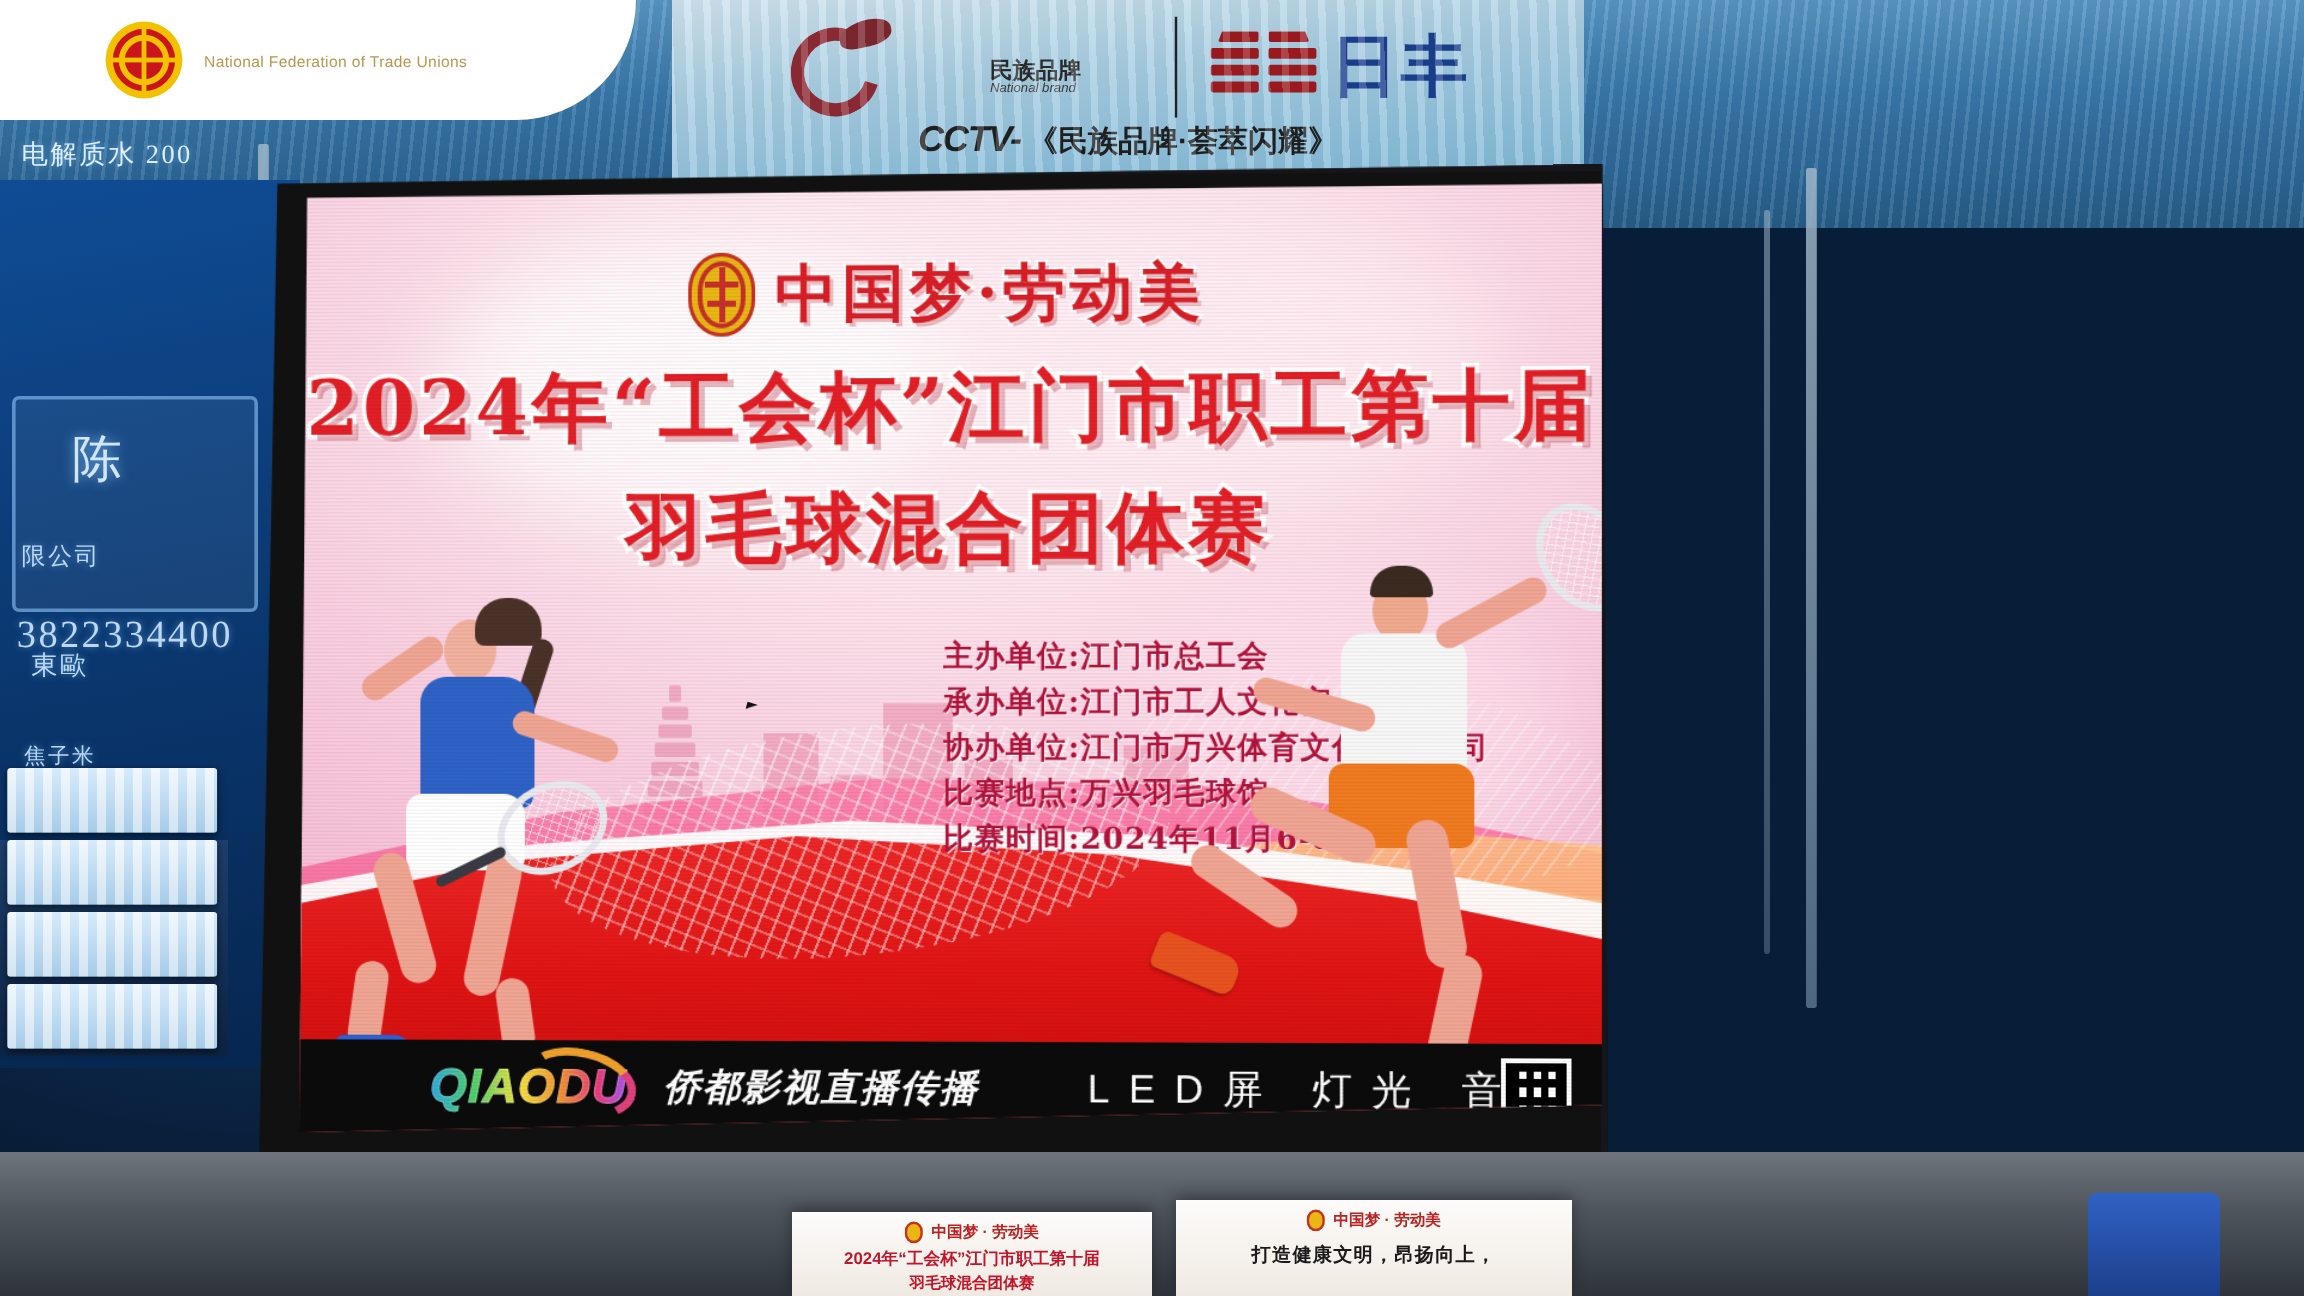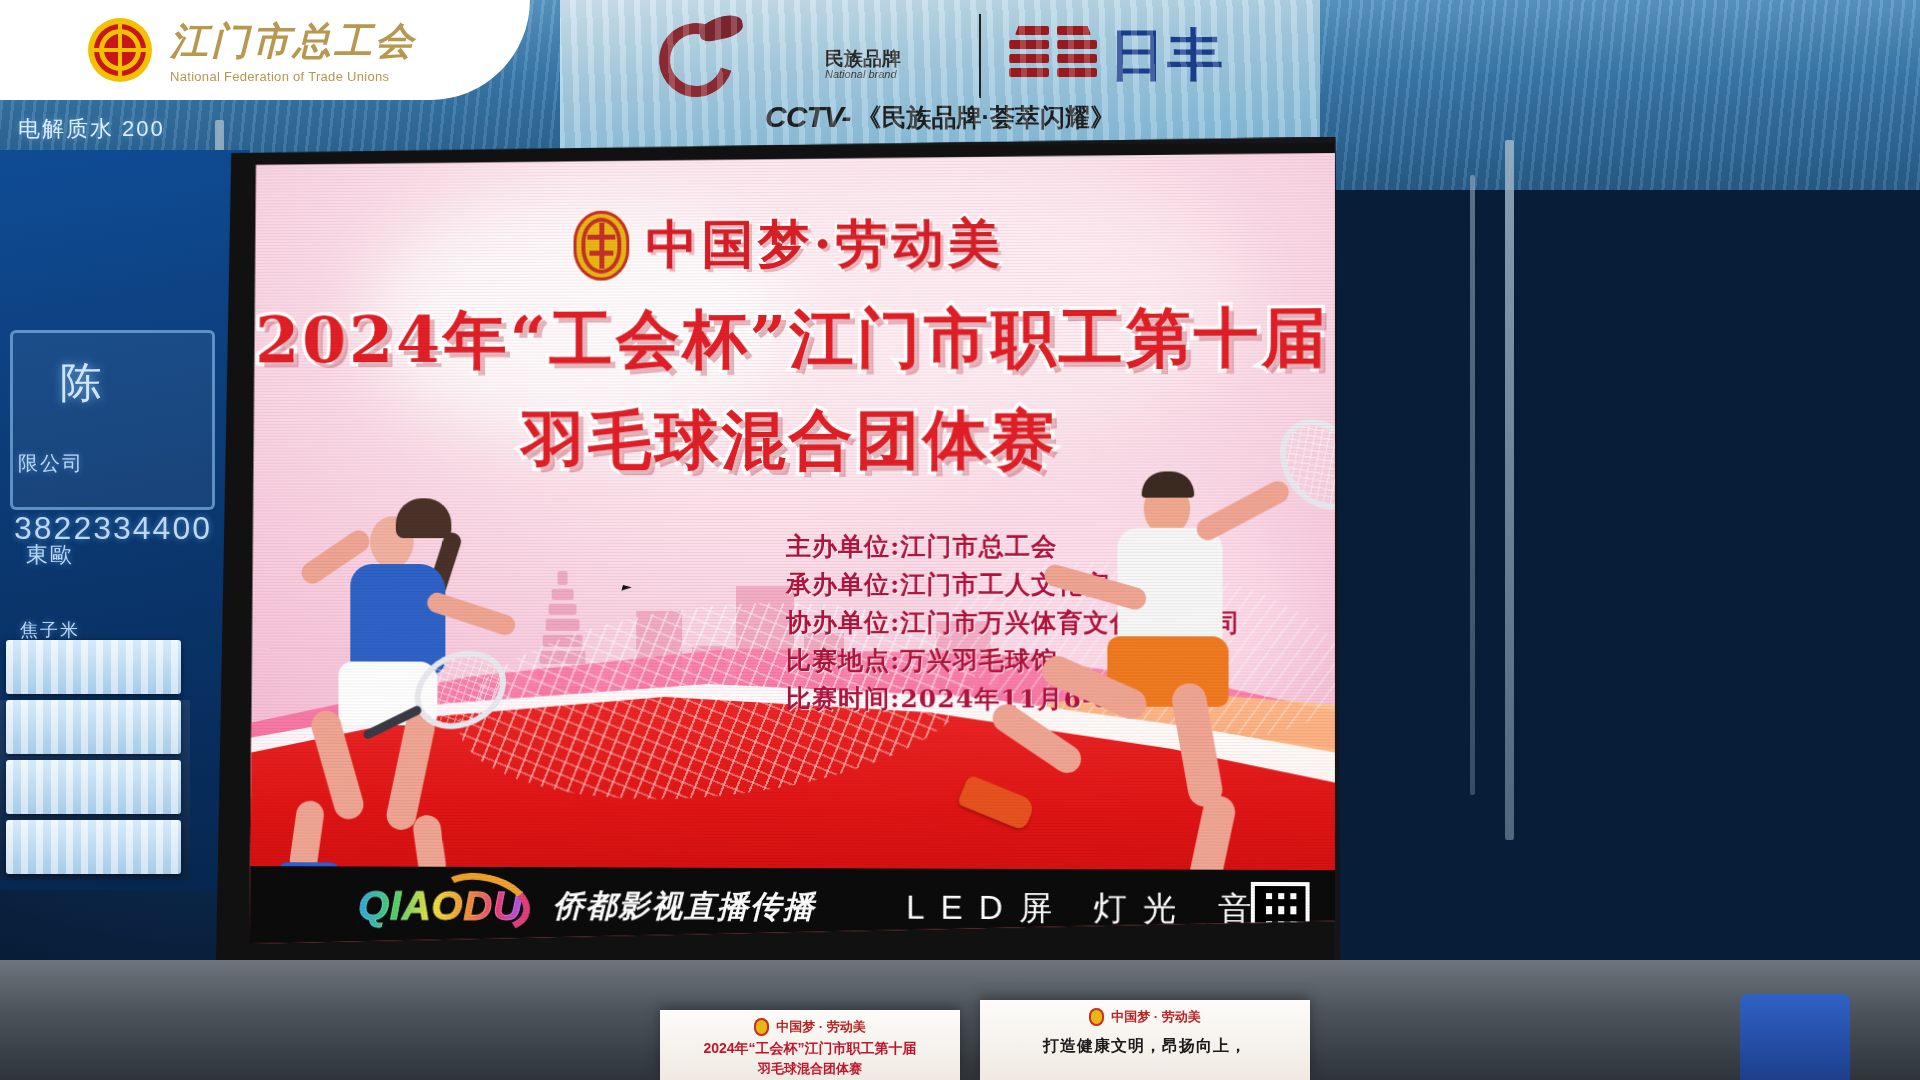--- a/index.html
+++ b/index.html
@@ -32,20 +32,21 @@
   .pole-r2{ left:1470px; top:175px; width:5px; height:620px; opacity:.55;}
 
   
   .booth-left {
     position:absolute; left:0; top:150px; width:250px; height:740px;
     background:linear-gradient(170deg,#0f4c95 0%, #0b3a74 45%, #06264f 100%);
   }
   .booth-left .lbl {
     position:absolute; color:#bcd8f5; font-size:17px; letter-spacing:2px;
     text-shadow:0 0 6px rgba(120,190,255,.6);
+    font-family:Liberation Serif, serif;
   }
   .booth-left .bigmark{
     position:absolute; left:10px; top:180px; width:205px; height:180px;
     border:3px solid rgba(150,205,255,.55); border-radius:6px;
     background:rgba(255,255,255,.06);
   }
   .booth-left .chen{
     position:absolute; left:60px; top:205px; font-size:42px; color:#cfe6ff;
     text-shadow:0 0 10px rgba(140,200,255,.8);
   }
@@ -511,18 +512,17 @@
   <div class="watermark">
     <div class="wm-emblem">
       <div class="r1"></div>
         <div class="r2"></div>
         <div class="r3"></div>
         <div class="r4"></div>
       <div class="vb"></div>
         <div class="hb"></div>
     </div>
     <div class="wm-txt">
-      <div class="wm-cn">江门市总工会</div>
       <div class="wm-en">National Federation of Trade Unions</div>
     </div>
   </div>
 
 </div>
 
 </body></html>

